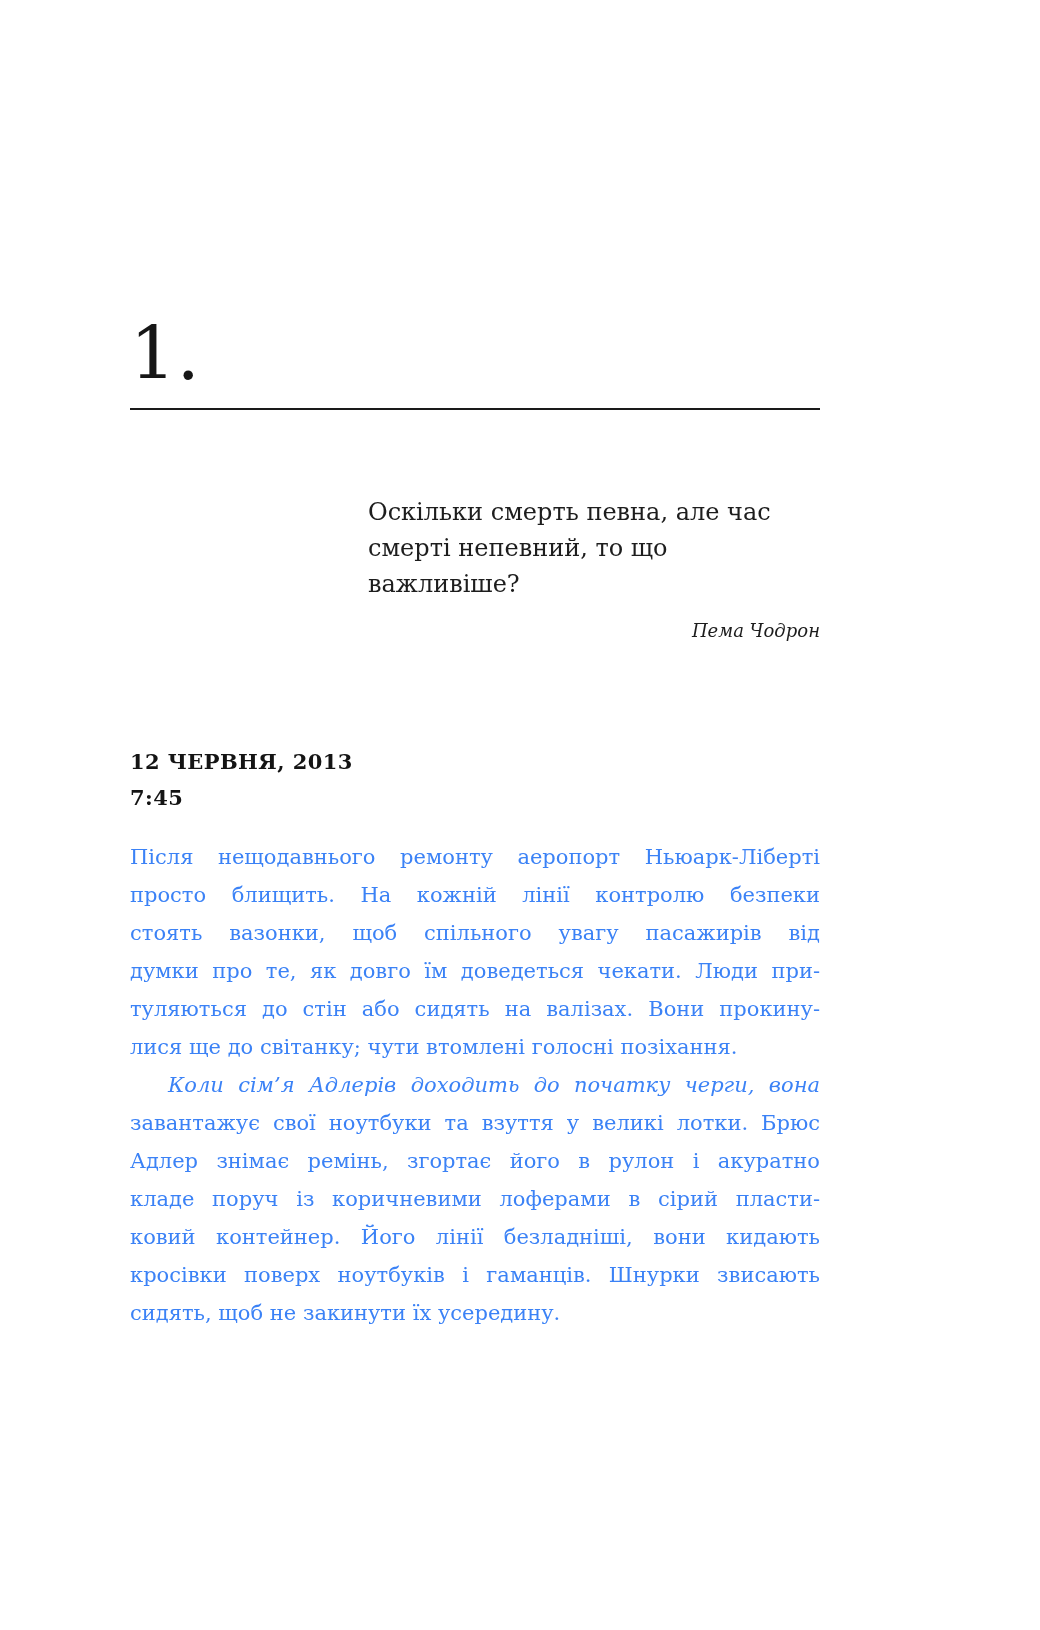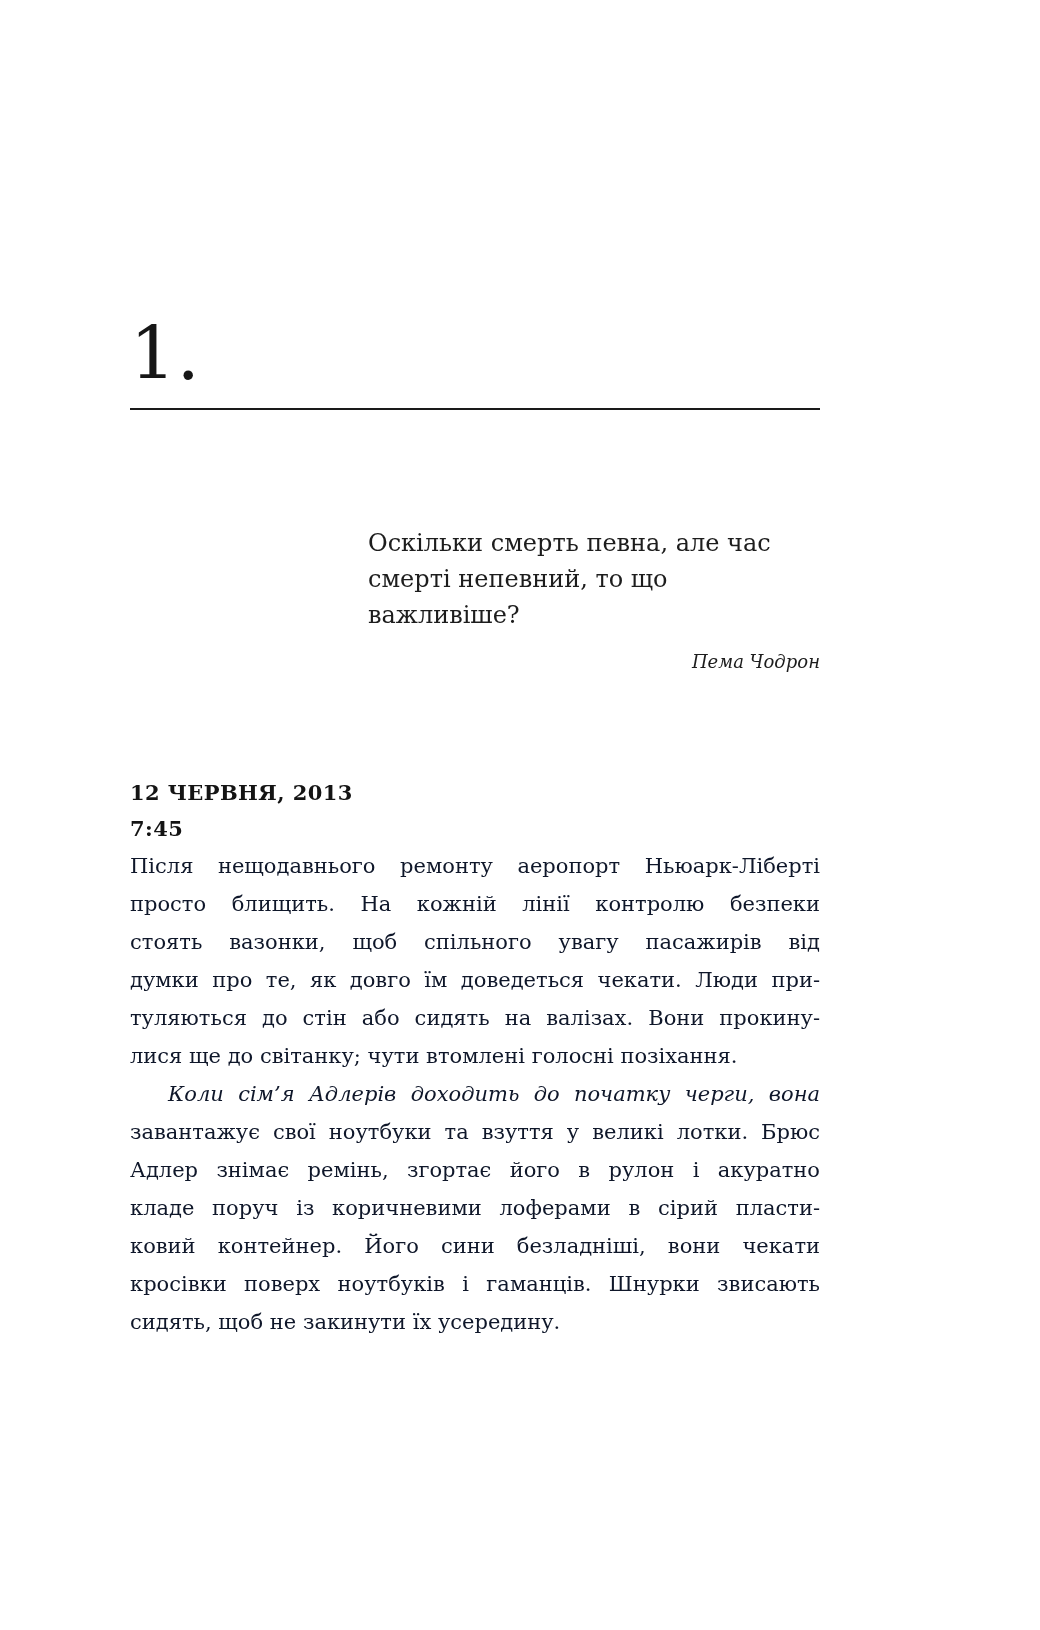--- a/index.html
+++ b/index.html
@@ -23,21 +23,21 @@
     letter-spacing: 1px;
     color: #161616;
   }
   .chapter-rule {
     border: none;
     border-top: 2px solid #1a1a1a;
     margin: 18px 0 0 0;
     height: 0;
   }
   .epigraph {
-    margin-top: 115px;
+    margin-top: 84px;
     padding-left: 238px;
     font-size: 24px;
     line-height: 36px;
     color: #1d1d1d;
   }
   .epigraph .line { text-align: left; }
   .epigraph-attribution {
     margin-top: 12px;
     font-style: italic;
     text-align: right;
@@ -46,23 +46,24 @@
   }
   .dateline {
     margin-top: 96px;
     font-weight: bold;
     font-size: 21px;
     line-height: 36px;
     letter-spacing: 0.4px;
     color: #141414;
   }
   .body-text {
+    margin-top: 22px;
     font-size: 21px;
     line-height: 38px;
-    color: #0f172a;
+    color: #3b82f6;
   }
   .paragraph .line {
     text-align: justify;
     text-align-last: justify;
   }
   .paragraph .line:last-child {
     text-align-last: left;
   }
   .paragraph-indented .line:first-child {
     text-indent: 38px;
@@ -99,19 +100,19 @@
         <div class="line">стоять вазонки, щоб спільного увагу пасажирів від</div>
         <div class="line">думки про те, як довго їм доведеться чекати. Люди при-</div>
         <div class="line">туляються до стін або сидять на валізах. Вони прокину-</div>
         <div class="line">лися ще до світанку; чути втомлені голосні позіхання.</div>
       </div>
     <div class="paragraph paragraph-indented">
         <div class="line">Коли сім’я Адлерів доходить до початку черги, вона</div>
         <div class="line">завантажує свої ноутбуки та взуття у великі лотки. Брюс</div>
         <div class="line">Адлер знімає ремінь, згортає його в рулон і акуратно</div>
         <div class="line">кладе поруч із коричневими лоферами в сірий пласти-</div>
-        <div class="line">ковий контейнер. Його сини безладніші, вони чекати</div>
+        <div class="line">ковий контейнер. Його лінії безладніші, вони кидають</div>
         <div class="line">кросівки поверх ноутбуків і гаманців. Шнурки звисають</div>
         <div class="line">сидять, щоб не закинути їх усередину.</div>
       </div>
   </section>
 
 </div>
 
 </body></html>

